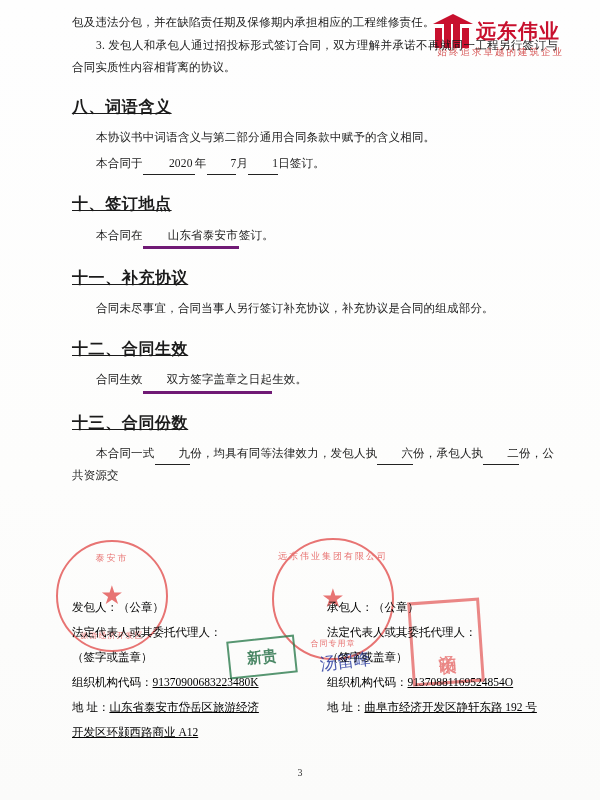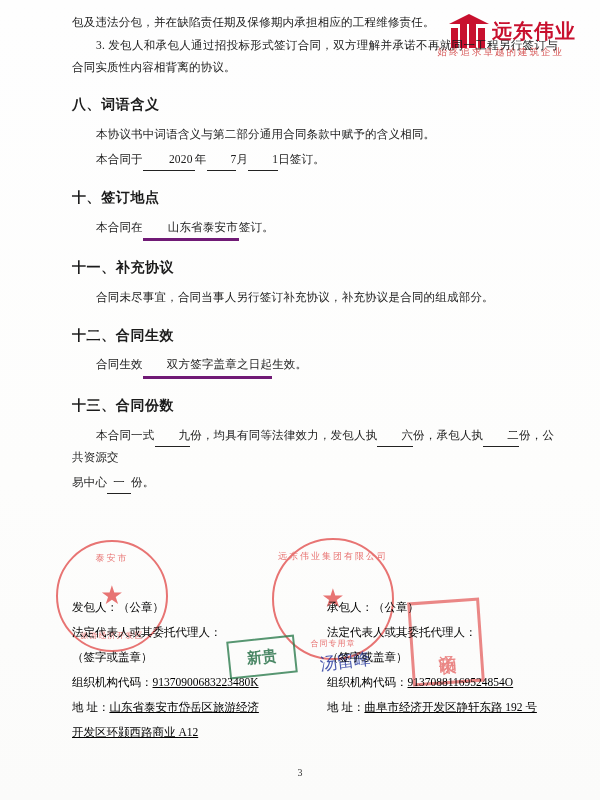--- a/index.html
+++ b/index.html
@@ -36,38 +36,39 @@
     color: #1b1b1b;
   }
   .para {
     margin: 0 0 2px 0;
     text-align: justify;
     letter-spacing: 0.2px;
   }
   .indent { text-indent: 24px; }
   .heading {
     margin: 14px 0 6px 0;
-    font-size: 14px;
+    font-size: 16px;
     font-weight: bold;
     letter-spacing: 0.6px;
+    text-decoration: underline;
   }
   .body-line {
     margin: 0 0 4px 0;
     text-indent: 24px;
     letter-spacing: 0.2px;
   }
   .ul { text-decoration: underline; }
   .blank-sm { display:inline-block; min-width: 24px; border-bottom: 1px solid #222; text-align:center; }
   .blank-md { display:inline-block; min-width: 52px; border-bottom: 1px solid #222; text-align:center; }
   .blank-lg { display:inline-block; min-width: 96px; border-bottom: 3px solid #701a75; text-align:center; }
 
   
   .logo {
     position: absolute;
-    right: 24px;
+    right: 40px;
     top: 14px;
     display: flex;
     align-items: center;
     gap: 3px;
   }
   .logo-mark {
     width: 40px; height: 34px;
     position: relative;
   }
   .logo-mark .bar {
@@ -232,23 +233,20 @@
 
     <div class="heading">十二、合同生效</div>
     <div class="body-line">
       <span>合同生效</span><span class="blank-lg">双方签字盖章之日起</span><span>生效。</span>
     </div>
 
     <div class="heading">十三、合同份数</div>
     <div class="body-line">
       <span>本合同一式</span><span class="blank-sm">九</span><span>份，均具有同等法律效力，发包人执</span><span class="blank-sm">六</span><span>份，承包人执</span><span class="blank-sm">二</span><span>份，公共资源交</span>
     </div>
-    <div class="body-line" style="text-indent:0;">
-      <span>易中心</span><span class="blank-sm">一</span><span>份。</span>
-    </div>
   </div>
 
   <div class="seal seal-a">
     <div class="seal-text-top">泰安市</div>
     <div class="seal-inner-star">★</div>
     <div class="seal-text-bottom">旅游经济开发区</div>
   </div>
 
   <div class="seal seal-b">
     <div class="seal-text-top">远东伟业集团有限公司</div>

